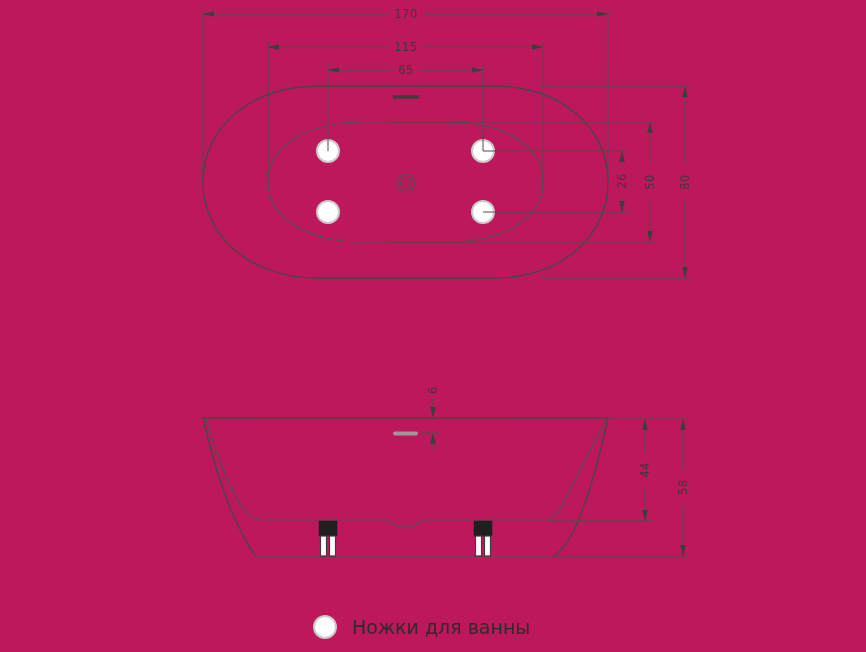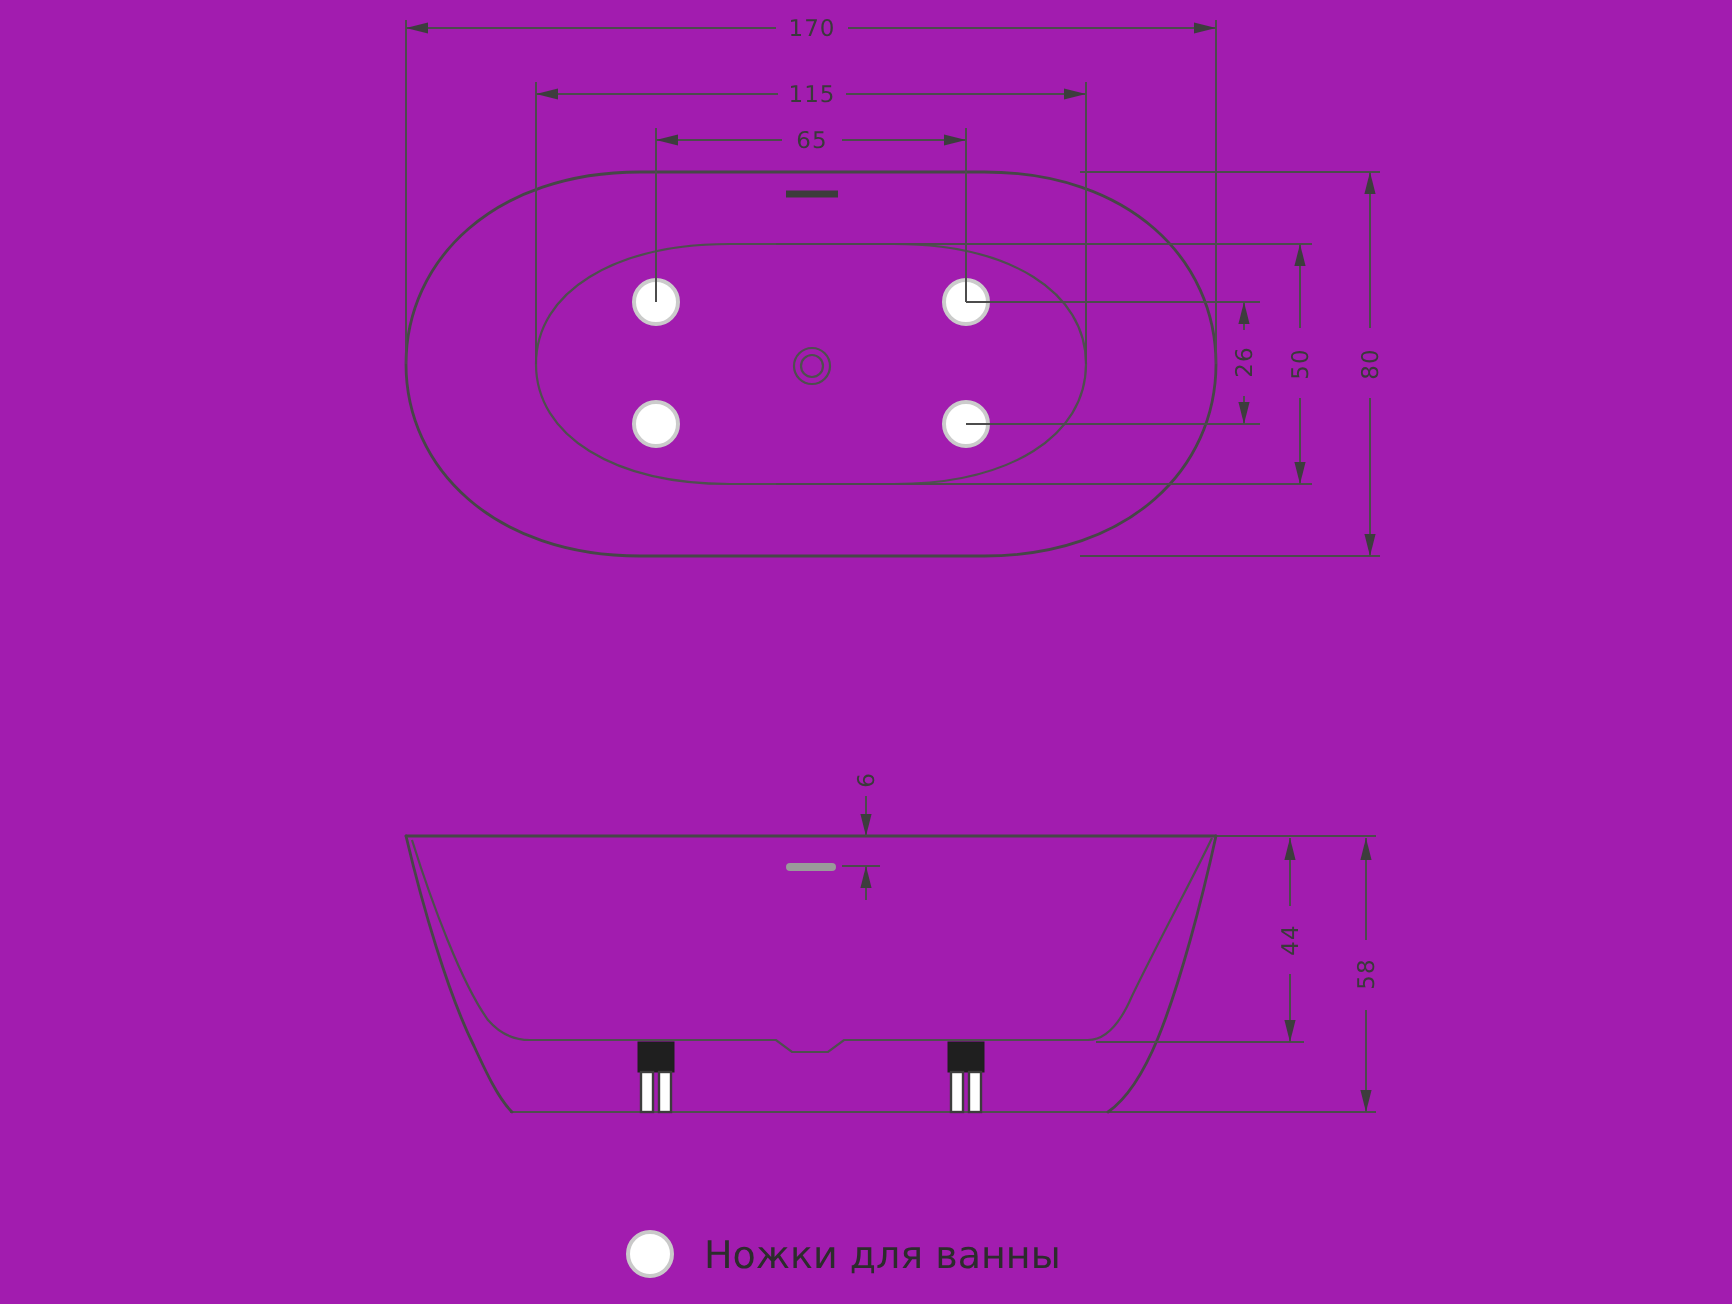--- a/index.html
+++ b/index.html
@@ -1,19 +1,19 @@
 <!DOCTYPE html>
 <html><head>
 <meta charset="utf-8">
 <style>
   html,body{margin:0;padding:0;background:#e9e9e9;}
   .canvas{
     position:relative;
     width:866px;height:652px;
-    background:#a21caf;
+    background:#be185d;
     font-family:"DejaVu Sans","Liberation Sans",sans-serif;
     overflow:hidden;
   }
   svg{display:block;}
   .outline{fill:none;stroke:#474747;stroke-width:1.4;stroke-linecap:round;stroke-linejoin:round;}
   .outline-thin{fill:none;stroke:#4f4f4f;stroke-width:1.1;}
   .foot-circle{fill:#ffffff;stroke:#cbcbcb;stroke-width:2;}
   .dim-line{stroke:#4c4c4c;stroke-width:1;fill:none;}
   .dim-arrow{fill:#3d3d3d;stroke:none;}
   .dim-text{font-size:11.5px;fill:#3a3a3a;letter-spacing:0.5px;}

